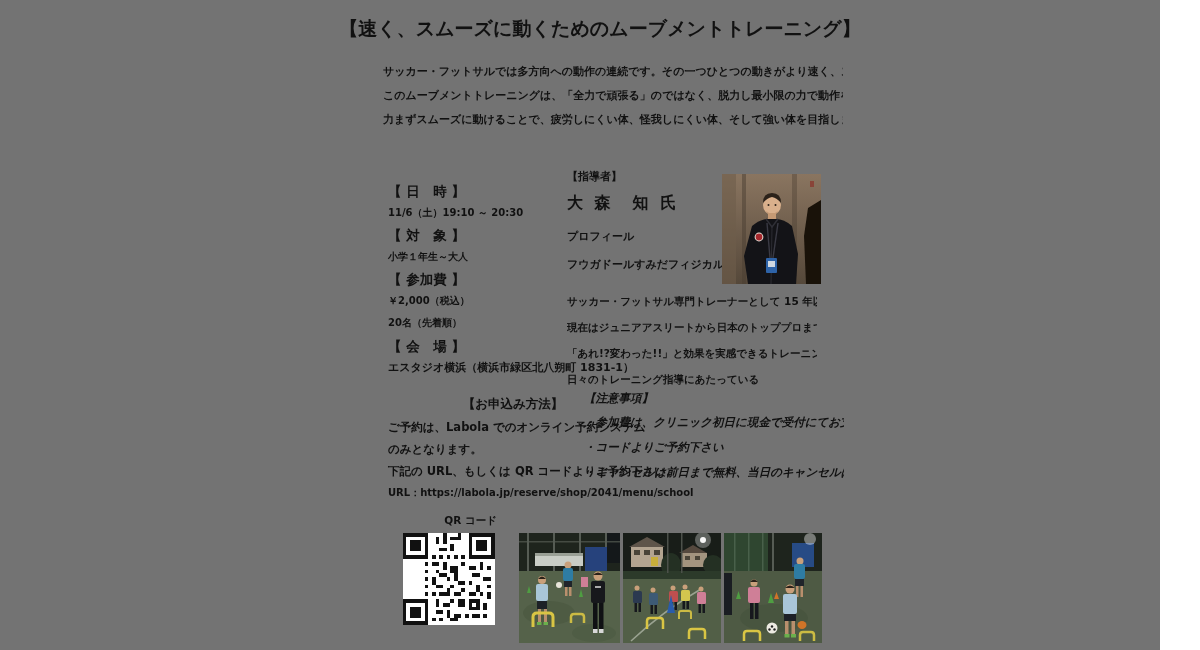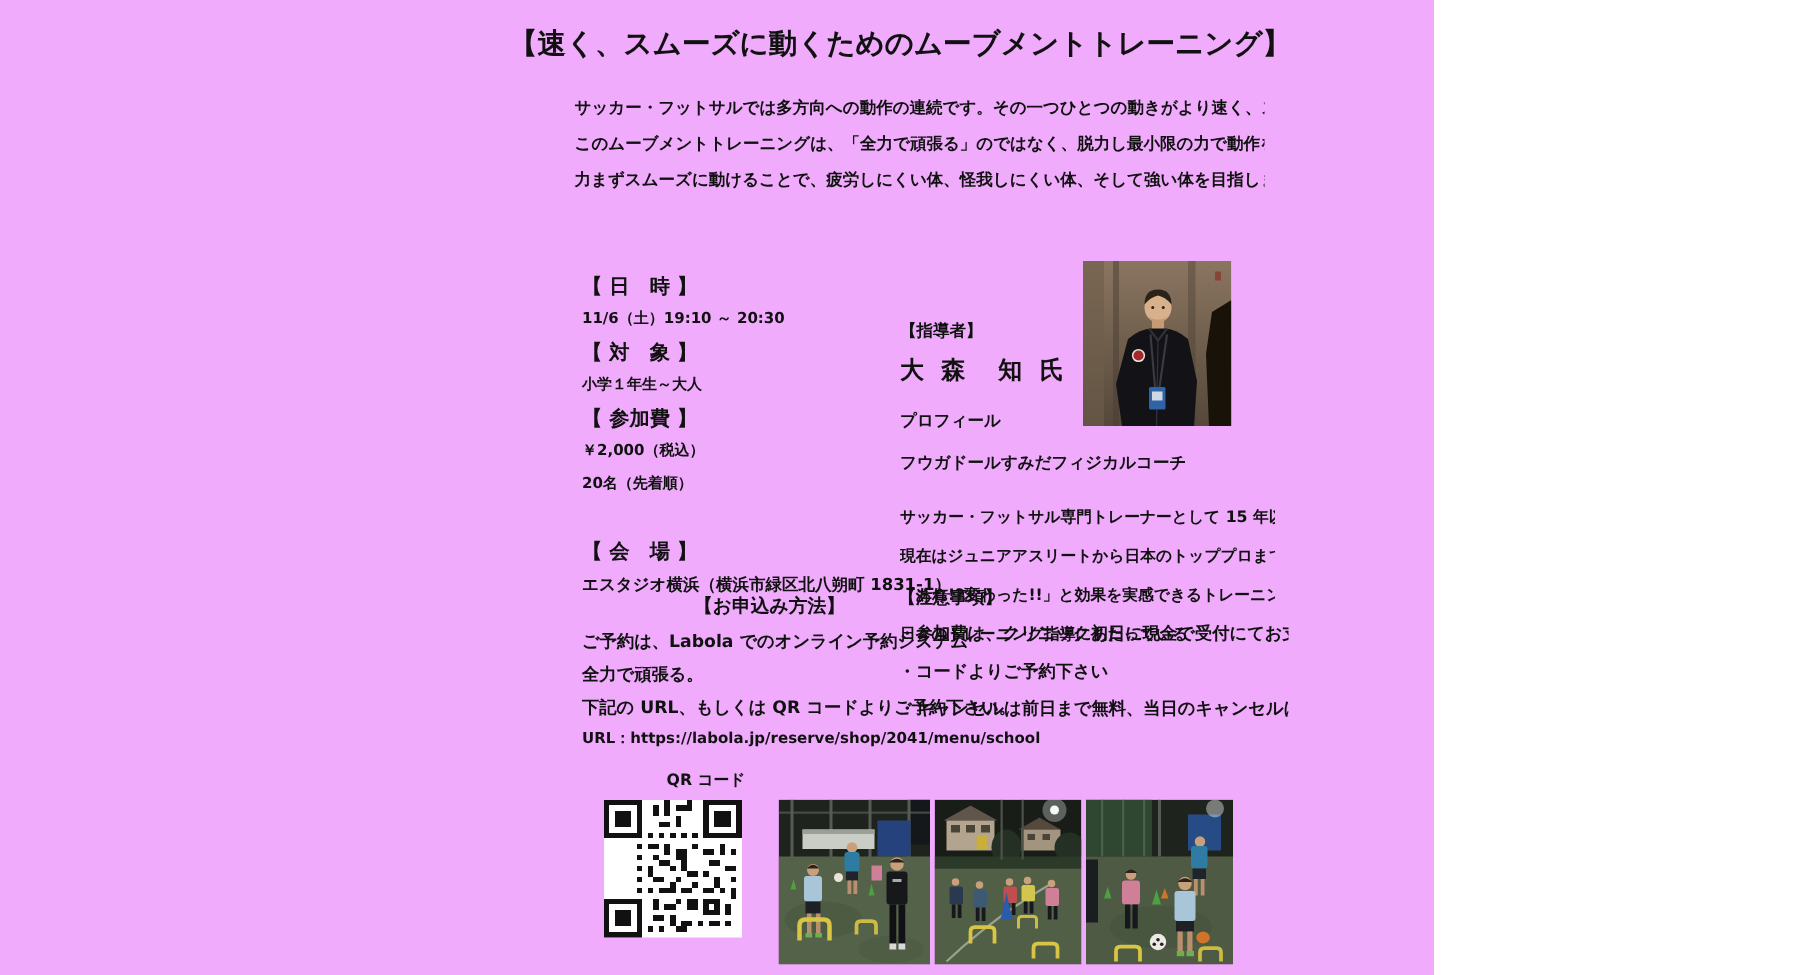--- a/index.html
+++ b/index.html
@@ -1,47 +1,47 @@
 <!DOCTYPE html>
 <html><head>
 <meta charset="utf-8">
 <style>
   html,body{margin:0;padding:0;background:#ffffff;}
   .canvas{
-    position:relative;width:956px;height:650px;background:#f0abfc;
+    position:relative;width:1160px;height:650px;background:#737373;
     font-family:"DejaVu Sans",sans-serif;color:#111111;font-weight:bold;
     overflow:hidden;
   }
   .title{
     position:absolute;top:16px;left:0;width:1200px;margin:0;
     text-align:center;font-size:19px;letter-spacing:0;color:#111;
   }
   .intro{position:absolute;left:383px;top:60px;width:460px;}
   .intro-line{font-size:11px;line-height:24px;white-space:nowrap;overflow:hidden;}
 
   .details{position:absolute;left:388px;top:180px;width:240px;}
   .detail-label{font-size:13.5px;line-height:22px;white-space:nowrap;}
   .detail-value{font-size:10px;line-height:22px;white-space:nowrap;}
-  .detail-item.venue{margin-top:23px;}
+  .detail-item.venue{margin-top:1px;}
   .detail-item.venue .detail-value{font-size:11px;}
 
   .application{position:absolute;left:388px;top:392px;width:250px;}
   .app-heading{font-size:12.5px;line-height:24px;white-space:nowrap;text-align:center;}
   .app-line{font-size:11.5px;line-height:22px;white-space:nowrap;}
   .app-line.url{font-size:10px;}
 
-  .instructor{position:absolute;left:600px;top:170px;width:250px;margin-top:44px;}
+  .instructor{position:absolute;left:567px;top:170px;width:250px;}
   .inst-heading{font-size:11px;line-height:14px;white-space:nowrap;}
   .inst-name{font-size:16px;line-height:20px;margin-top:9px;letter-spacing:3px;white-space:nowrap;}
   .inst-profile-label{font-size:11px;margin-top:16px;white-space:nowrap;}
   .inst-role{font-size:11px;margin-top:13px;white-space:nowrap;}
   .inst-bio{margin-top:16px;}
   .bio-line{font-size:10.5px;line-height:26px;white-space:nowrap;overflow:hidden;width:250px;}
 
-  .notes{position:absolute;left:599px;top:386px;width:260px;}
+  .notes{position:absolute;left:584px;top:386px;width:260px;font-style:italic;}
   .notes-heading{font-size:11.5px;line-height:24px;white-space:nowrap;}
   .note-line{font-size:11.5px;line-height:25px;white-space:nowrap;overflow:hidden;}
 
   .qr-block{position:absolute;left:393px;top:512px;width:104px;text-align:right;}
   .qr-label{font-size:10.5px;line-height:16px;}
   .qr-svg{margin-top:5px;display:inline-block;}
 
   .photo{position:absolute;top:533px;height:110px;overflow:hidden;}
   .photo svg{display:block;}
   .photo1{left:519px;width:101px;}
@@ -80,21 +80,21 @@
     </div>
     <div class="detail-item venue">
       <div class="detail-label">【 会　場 】</div>
       <div class="detail-value">エスタジオ横浜（横浜市緑区北八朔町 1831-1）</div>
     </div>
   </div>
 
   <div class="application">
     <div class="app-heading">【お申込み方法】</div>
     <div class="app-line">ご予約は、Labola でのオンライン予約システム</div>
-    <div class="app-line">全力で頑張る。</div>
+    <div class="app-line">のみとなります。</div>
     <div class="app-line">下記の URL、もしくは QR コードよりご予約下さい。</div>
     <div class="app-line url">URL：https://labola.jp/reserve/shop/2041/menu/school</div>
   </div>
 
   <div class="instructor">
     <div class="inst-heading">【指導者】</div>
     <div class="inst-name">大 森　知 氏</div>
     <div class="inst-profile-label">プロフィール</div>
     <div class="inst-role">フウガドールすみだフィジカルコーチ</div>
     <div class="inst-bio">

